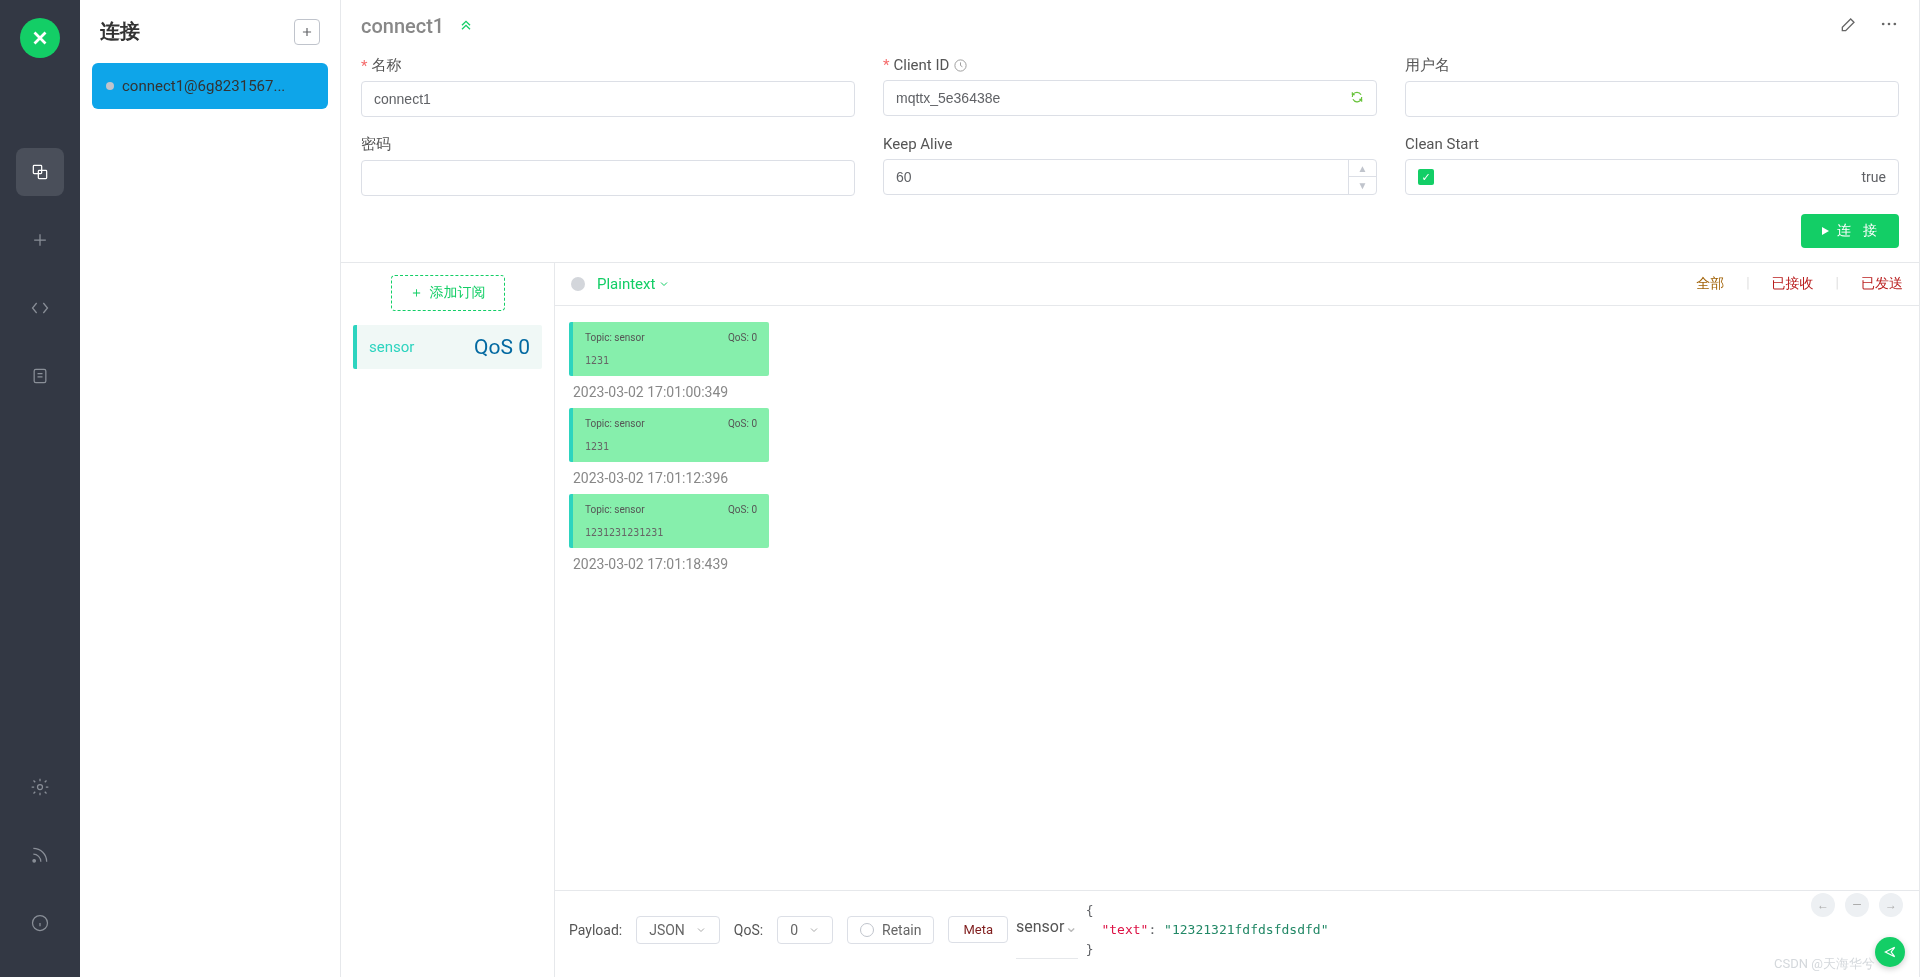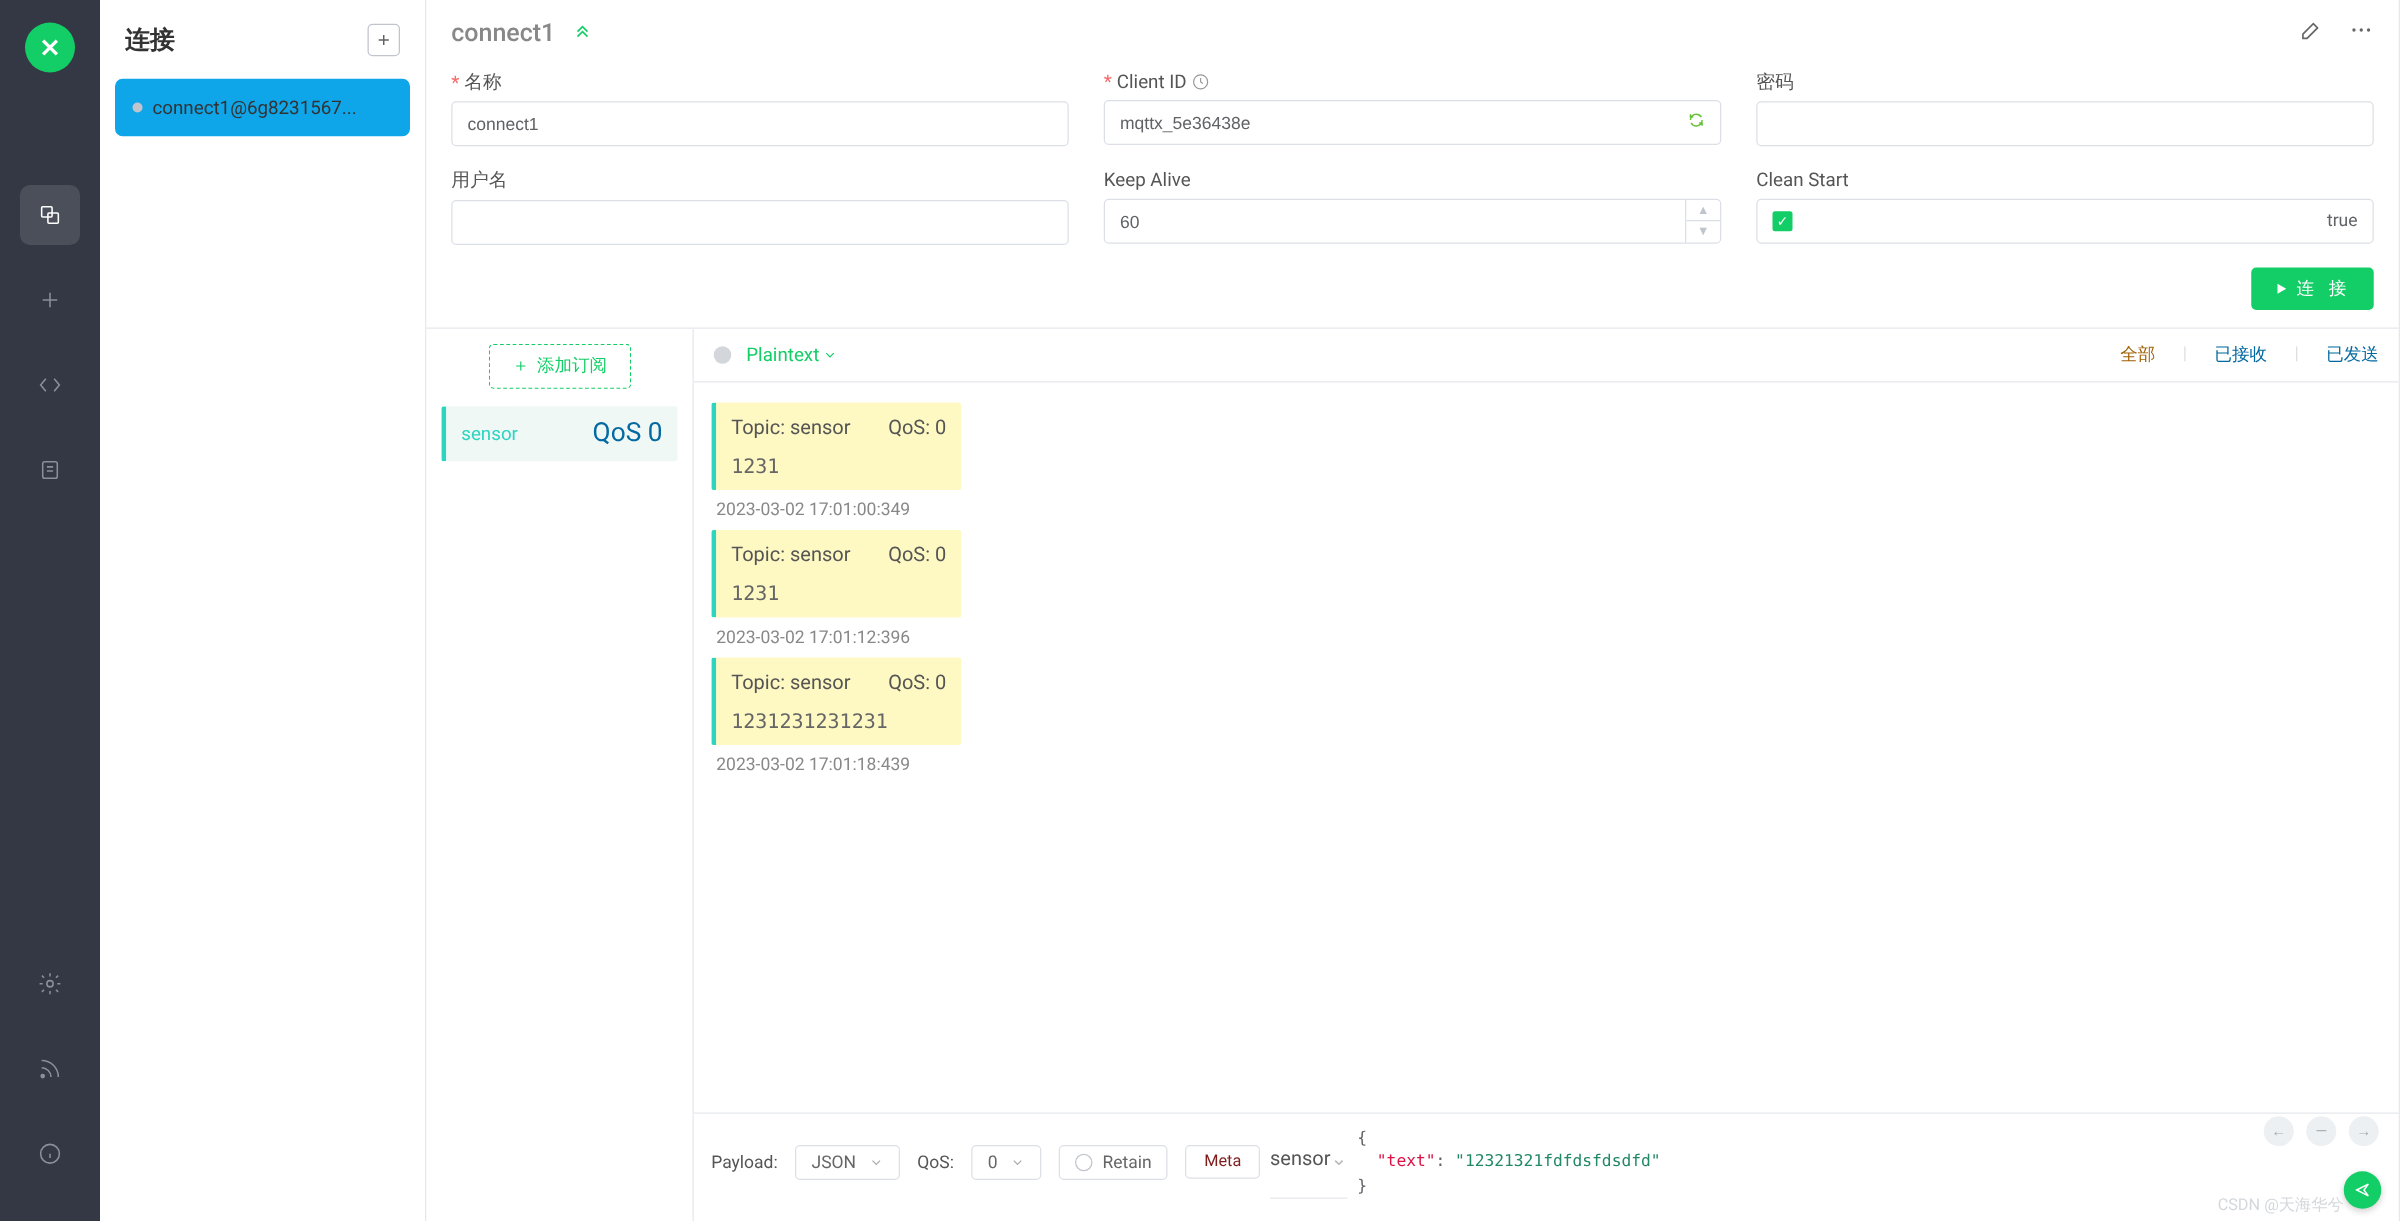--- a/index.html
+++ b/index.html
@@ -44,24 +44,24 @@
 .sub-item { display:flex;align-items:center;justify-content:space-between;border-left:4px solid #2dd4bf;background:#f0f8f6;padding:10px 12px;border-radius:2px; }
 .sub-topic { color:#2dd4bf;font-size:15px; }
 .sub-qos { color:#0369a1;font-size:21px; }
 .msg-area { flex:1;display:flex;flex-direction:column;overflow:hidden; }
 .msg-header { display:flex;align-items:center;padding:12px 16px;border-bottom:1px solid #e6e8eb;gap:12px; }
 .gray-dot { width:14px;height:14px;border-radius:50%;background:#d3d6db; }
 .fmt-sel { color:#13ce66;font-size:15px;display:flex;align-items:center;gap:3px;cursor:pointer; }
 .msg-filters { margin-left:auto;display:flex;gap:22px;font-size:14px; }
 .msg-filters .divider{color:#e0e0e0;}
 .f-active { color:#a16207; }
-.f-other { color:#0369a1; }
+.f-other { color:#b91c1c; }
 .msg-list { flex:1;overflow:auto;padding:8px 14px; }
 .msg-card { max-width:200px;margin:8px 0; }
-.msg-body { border-left:4px solid #2dd4bf;background:#fef9c3;border-radius:2px;padding:10px 12px;font-size:16px; }
+.msg-body { border-left:4px solid #2dd4bf;background:#86efac;border-radius:2px;padding:10px 12px;font-size:10px; }
 .msg-meta { display:flex;justify-content:space-between;gap:14px;color:#555; }
 .msg-payload { margin-top:12px;font-family:monospace;color:#666; }
 .msg-time { color:#888;font-size:14px;margin-top:8px;padding-left:4px; }
 .pub-panel { border-top:1px solid #e6e8eb;padding:10px 14px 18px 14px;display:flex;flex-direction:row;gap:8px;position:relative; }
 .pub-row1 { display:flex;align-items:center;gap:14px;font-size:14px;color:#555; }
 .sel { border:1px solid #dcdfe6;border-radius:4px;padding:5px 12px;display:flex;align-items:center;gap:10px;color:#666;cursor:pointer; }
 .radio { width:14px;height:14px;border:1px solid #c0c4cc;border-radius:50%; }
 .meta-btn { border:1px solid #dcdfe6;border-radius:4px;padding:5px 14px;color:#7f1d1d;cursor:pointer;font-size:13px; }
 .topic-in { font-size:16px;color:#555;padding:2px 0;display:flex;align-items:center;justify-content:space-between;border-bottom:1px solid #e6e8eb;padding-bottom:8px; }
 .topic-in .chev{color:#bbb;}
@@ -184,29 +184,29 @@
           </svg>
         </span>
       <div class="field-input">
           <input value="mqttx_5e36438e" style="">
           <span class="refresh-ic"><svg width="14" height="14" viewBox="0 0 24 24" stroke="currentColor" fill="none" stroke-width="2">
               <path d="M4 12a8 8 0 018-8 8 8 0 017 4M20 12a8 8 0 01-15 4M4 4v4h4M20 20v-4h-4"></path>
             </svg></span>
         </div>
     </div>
     <div class="form-field">
+      <span class="field-label">用户名</span>
+      <div class="field-input">
+          <input style="">
+        </div>
+    </div>
+    <div class="form-field">
       <span class="field-label">密码</span>
       <div class="field-input">
           <input type="password" style="">
-        </div>
-    </div>
-    <div class="form-field">
-      <span class="field-label">用户名</span>
-      <div class="field-input">
-          <input style="">
         </div>
     </div>
     <div class="form-field">
       <span class="field-label">Keep Alive</span>
       <div class="field-input" style="padding-right:0">
           <input value="60" style="">
           <div class="num-arrows">
             <div class="up">▲</div>
             <div>▼</div>
           </div>

